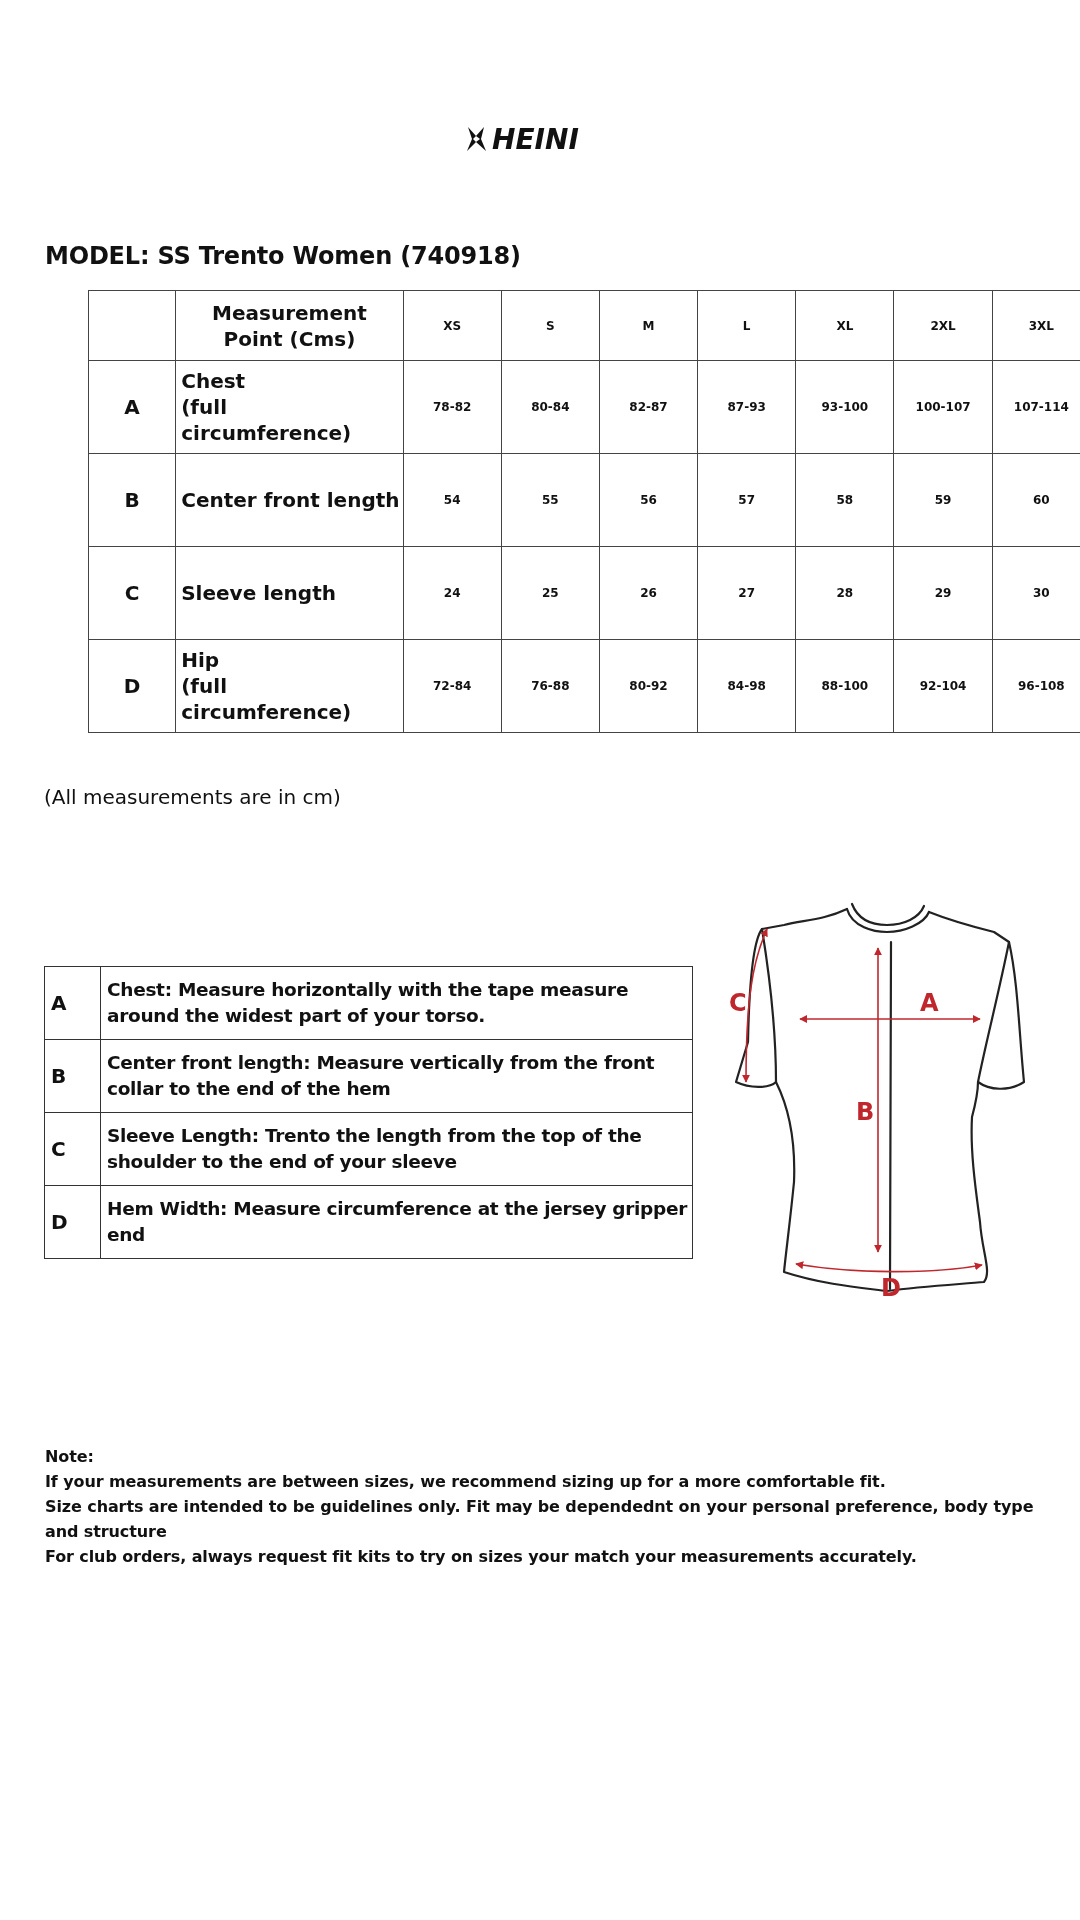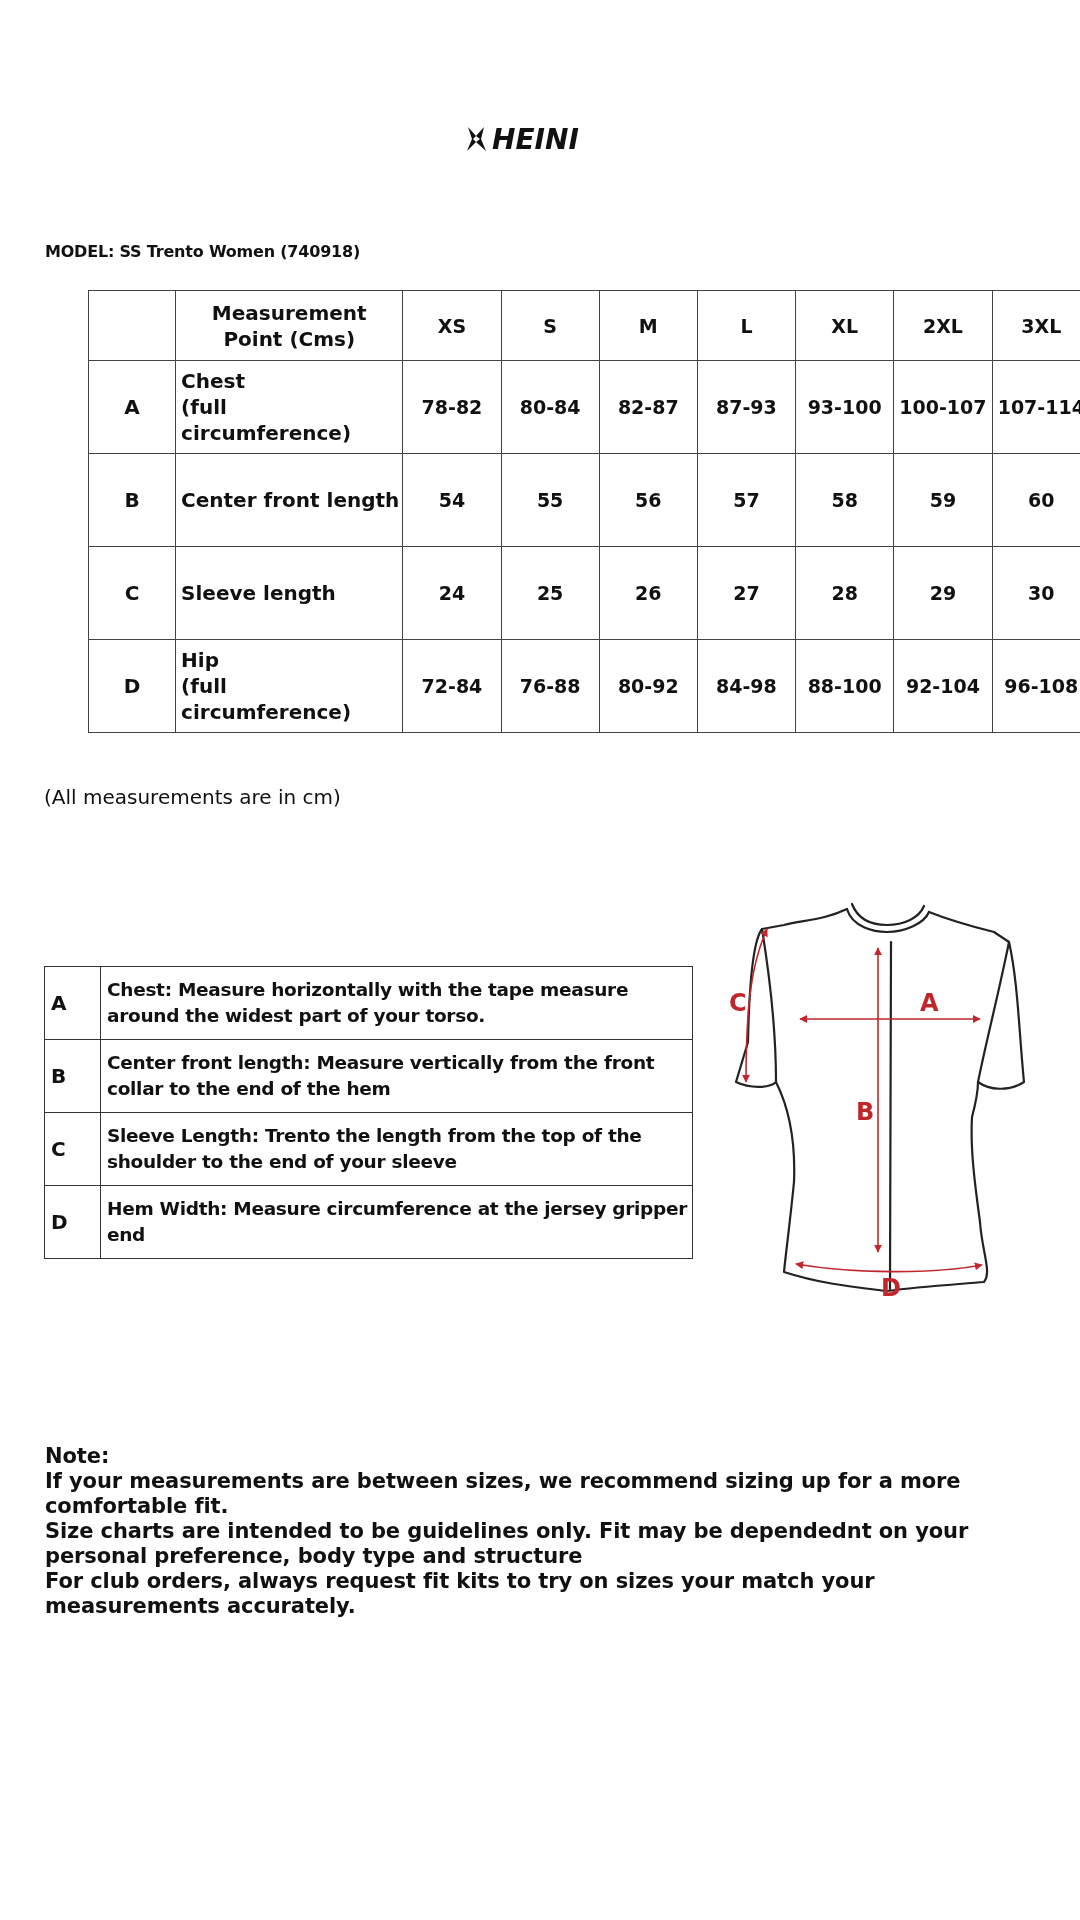--- a/index.html
+++ b/index.html
@@ -4,53 +4,53 @@
 <style>
   html, body { margin: 0; padding: 0; background: #ffffff; }
   body {
     width: 1080px; height: 1920px; position: relative; overflow: hidden;
     font-family: "DejaVu Sans", sans-serif; color: #111111;
   }
   .logo { position: absolute; left: 466px; top: 124px; width: 150px; height: 30px; }
   .logo svg { display: block; }
   .model {
     position: absolute; left: 45px; top: 242px;
-    font-size: 16px; font-weight: bold; letter-spacing: -0.2px; text-align: right;
+    font-size: 24px; font-weight: bold; letter-spacing: -0.2px; text-align: right;
   }
   table.size {
     position: absolute; left: 44px; top: 290px;
     border-collapse: collapse; width: 1003px; margin-left: 44px;
   }
   table.size td {
     border: 1.5px solid #444; text-align: center; vertical-align: middle;
     font-weight: bold; font-size: 20px; padding: 0;
   }
   table.size tr.hdr td { height: 69px; }
   table.size tr.row td { height: 92px; }
   table.size td.letter { width: 87px; }
   table.size td.point { width: 222px; text-align: left; padding-left: 5px; line-height: 26px; }
   table.size tr.hdr td.point { text-align: center; padding-left: 0; }
-  table.size td.val { width: 98px; font-size: 19px; }
+  table.size td.val { width: 98px; font-size: 12px; }
   .units {
     position: absolute; left: 44px; top: 785px; font-size: 20px; font-weight: normal;
   }
   table.legend {
     position: absolute; left: 44px; top: 966px;
     border-collapse: collapse; width: 649px;
   }
   table.legend td {
     border: 1.5px solid #333; font-weight: bold; font-size: 18.5px;
     vertical-align: middle; height: 70px; line-height: 26px;
   }
   table.legend td.l { width: 48px; padding-left: 6px; font-size: 20px; }
   table.legend td.d { padding: 0 4px 0 6px; letter-spacing: -0.3px; }
   .diagram { position: absolute; left: 724px; top: 892px; width: 326px; height: 405px; }
   .note {
     position: absolute; left: 45px; top: 1444px; width: 1000px;
-    font-size: 21px; font-weight: bold; line-height: 25px; letter-spacing: -0.1px;
+    font-size: 16px; font-weight: bold; line-height: 25px; letter-spacing: -0.1px;
   }
   .note div { margin: 0; }
 </style>
 </head>
 <body>
 
 <div class="logo">
   <svg width="150" height="30" viewBox="0 0 150 30">
     <path d="M2 3 L10 12 L18 3 L15 15 L20 27 L10 18 L1 27 L6 15 Z" fill="#111"></path>
     <path d="M10 12 L14 15 L10 18 L7 15 Z" fill="#fff"></path>

